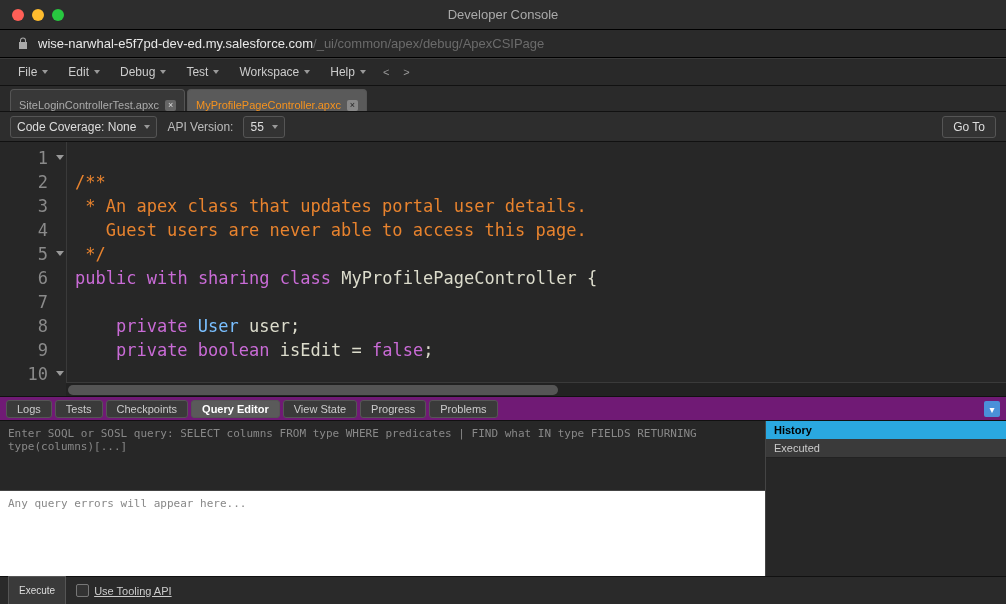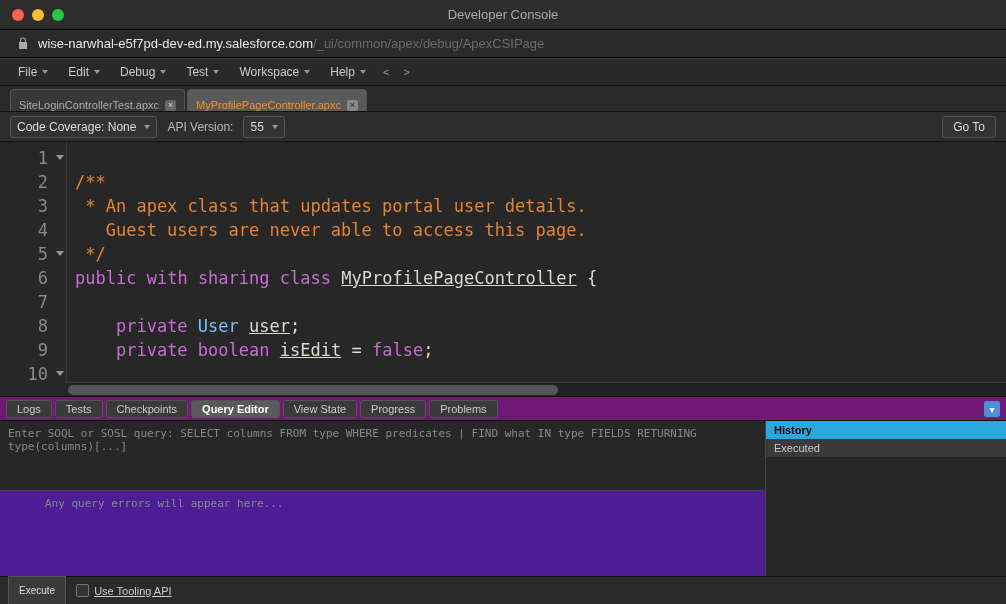--- a/index.html
+++ b/index.html
@@ -187,21 +187,21 @@
   padding-top: 4px;
   padding-left: 8px;
   white-space: pre;
   overflow: hidden;
   position: relative;
   border-left: 1px solid #3a3a3a;
 }
 .c-comment { color: #e8832e; }
 .c-keyword { color: #c96bd6; }
 .c-type { color: #7abfff; }
-.c-name { color: #dcdccc; text-decoration: underline; }
+.c-name { color: #dcdccc; }
 .c-punct { color: #dcdccc; }
 .c-eq { color: #dcdccc; }
 .c-bool { color: #c96bd6; }
 .hscroll {
   position: absolute;
   bottom: 0;
   left: 66px;
   right: 0;
   height: 14px;
   background: #222;
@@ -266,22 +266,21 @@
   flex-direction: column;
   border-right: 1px solid #444;
 }
 .query-input-area {
   flex: 0 0 70px;
   background: #272727;
   border-bottom: 1px solid #444;
 }
 .query-errors {
   flex: 1;
-  background: #4c1d95;
-  padding-left: 37px;
+  background: #ffffff;
 }
 .placeholder-text {
   font-family: "Menlo", "Consolas", monospace;
   font-size: 11px;
   color: #888;
   padding: 6px 8px;
   white-space: pre-wrap;
 }
 .query-right {
   width: 240px;

